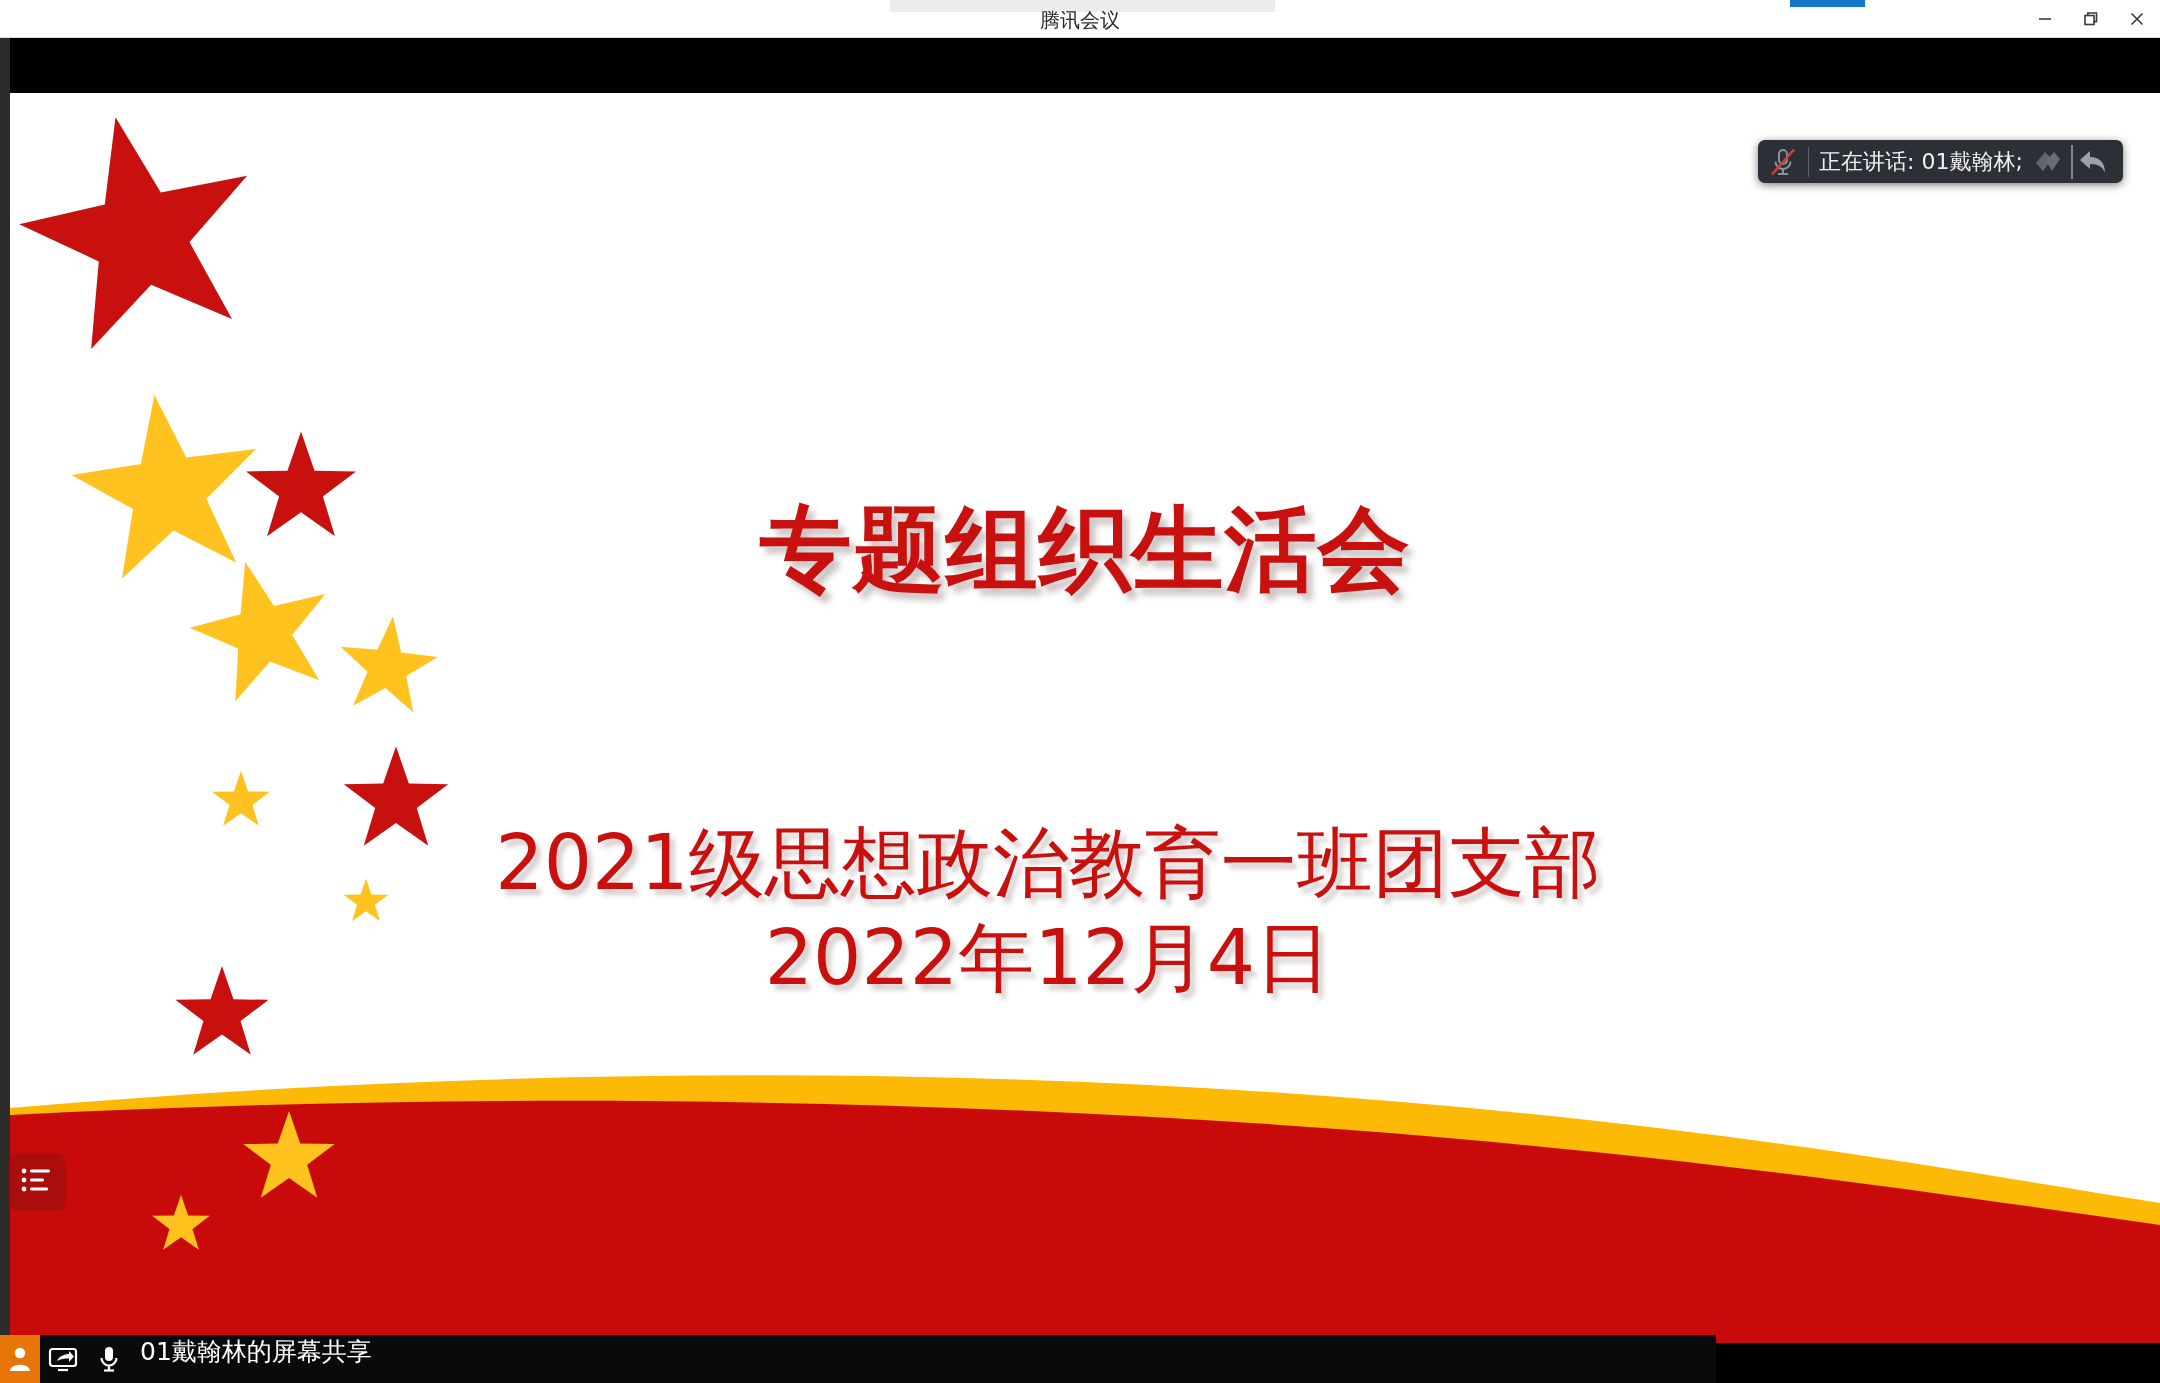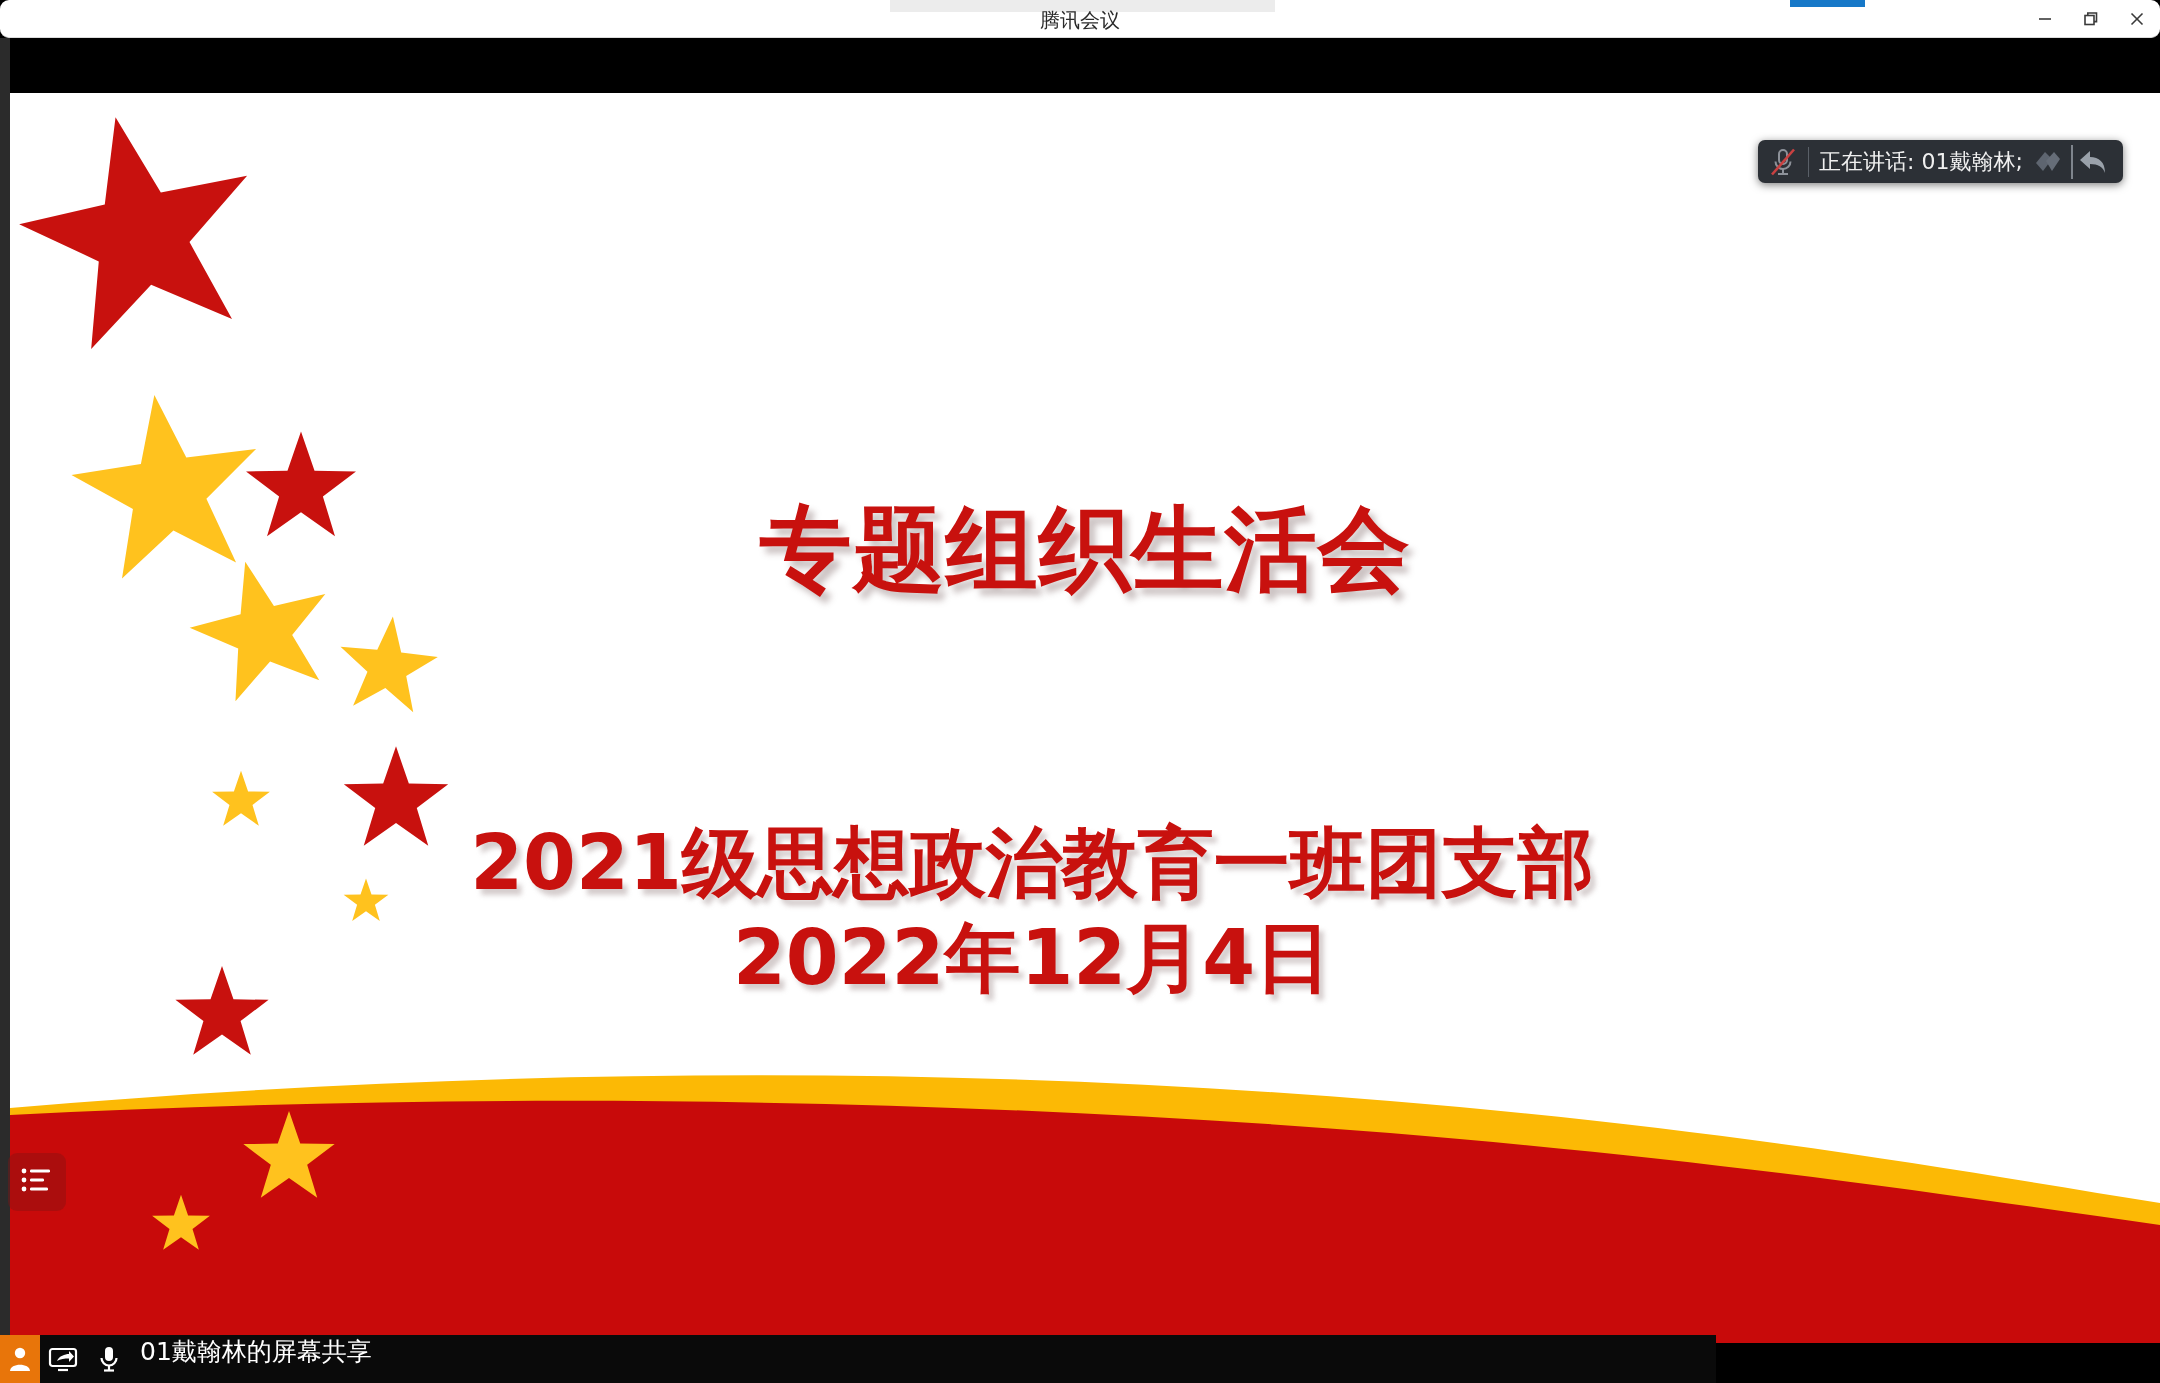--- a/index.html
+++ b/index.html
@@ -8,21 +8,20 @@
     font-family:"Liberation Sans","DejaVu Sans",sans-serif;
     position:relative;
   }
 
   
   #titlebar{
     position:absolute;left:0;top:0;width:2160px;height:38px;
     background:#ffffff;
     border-bottom:1px solid #dcdcdc;
     box-sizing:border-box;
-    border-radius:9px;
   }
   #tab-strip{
     position:absolute;left:890px;top:0;width:385px;height:12px;
     background:#ececec;
   }
   #tab-active-indicator{
     position:absolute;left:900px;top:0;width:75px;height:7px;
     background:#1678c8;
   }
   #titlebar-title{
@@ -75,23 +74,24 @@
     letter-spacing:1px;
     text-shadow:6px 7px 6px rgba(140,120,120,0.45);
     white-space:nowrap;
   }
   #headline-1{top:275px;font-size:92px;left:-6px;}
   #headline-2{top:395px;font-size:92px;}
   .subline{
     position:absolute;width:2044px;text-align:center;
     color:#C8110E;
     font-family:"DejaVu Sans","Liberation Sans",sans-serif;
-    font-weight:bold;
+    font-weight:normal;
     text-shadow:5px 6px 5px rgba(150,130,130,0.40);
     white-space:nowrap;
+    padding-left:16px;
   }
   #subline-1{top:720px;font-size:76px;}
   #subline-2{top:815px;font-size:76px;}
 
   
   #panel-toggle{
     position:absolute;left:8px;top:1115px;width:58px;height:58px;
     background:rgba(130,20,20,0.42);border-radius:9px;
     z-index:45;display:flex;align-items:center;justify-content:center;
   }

